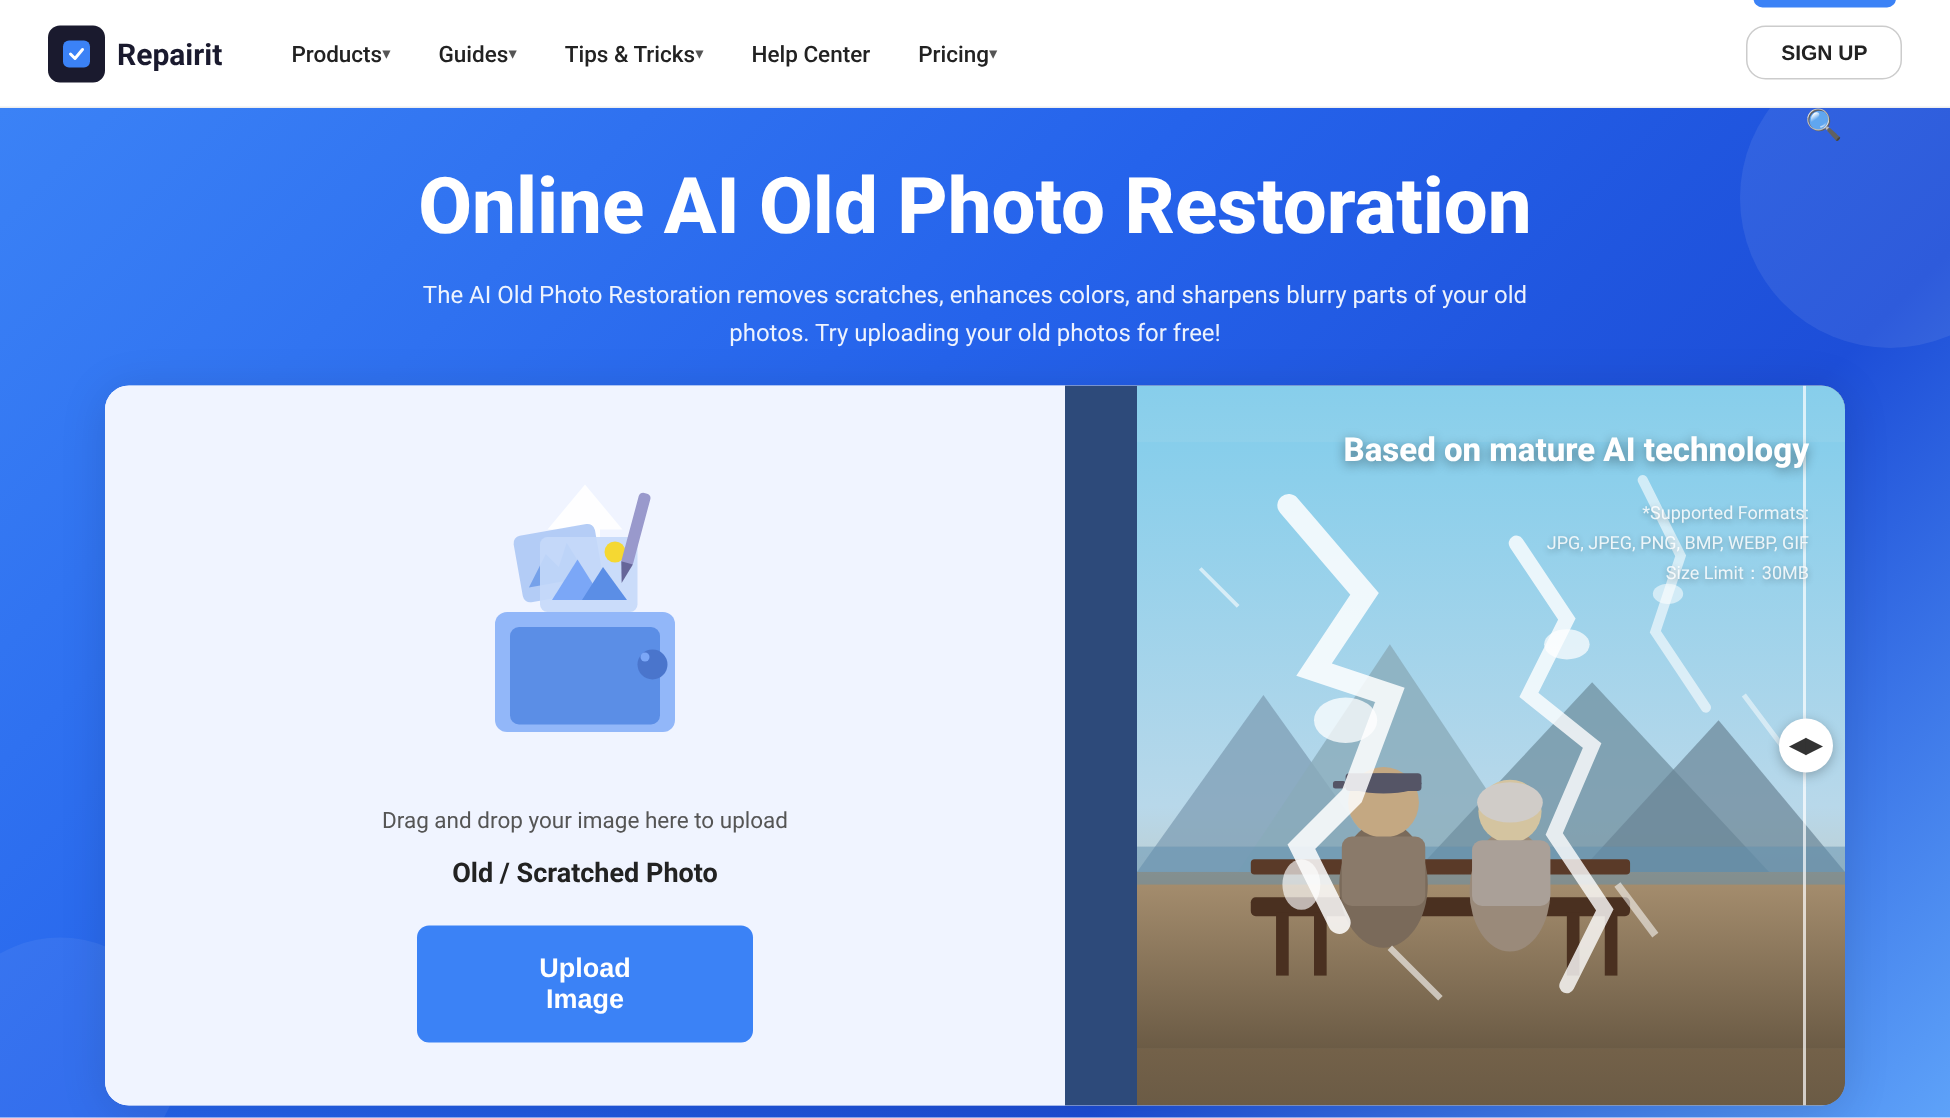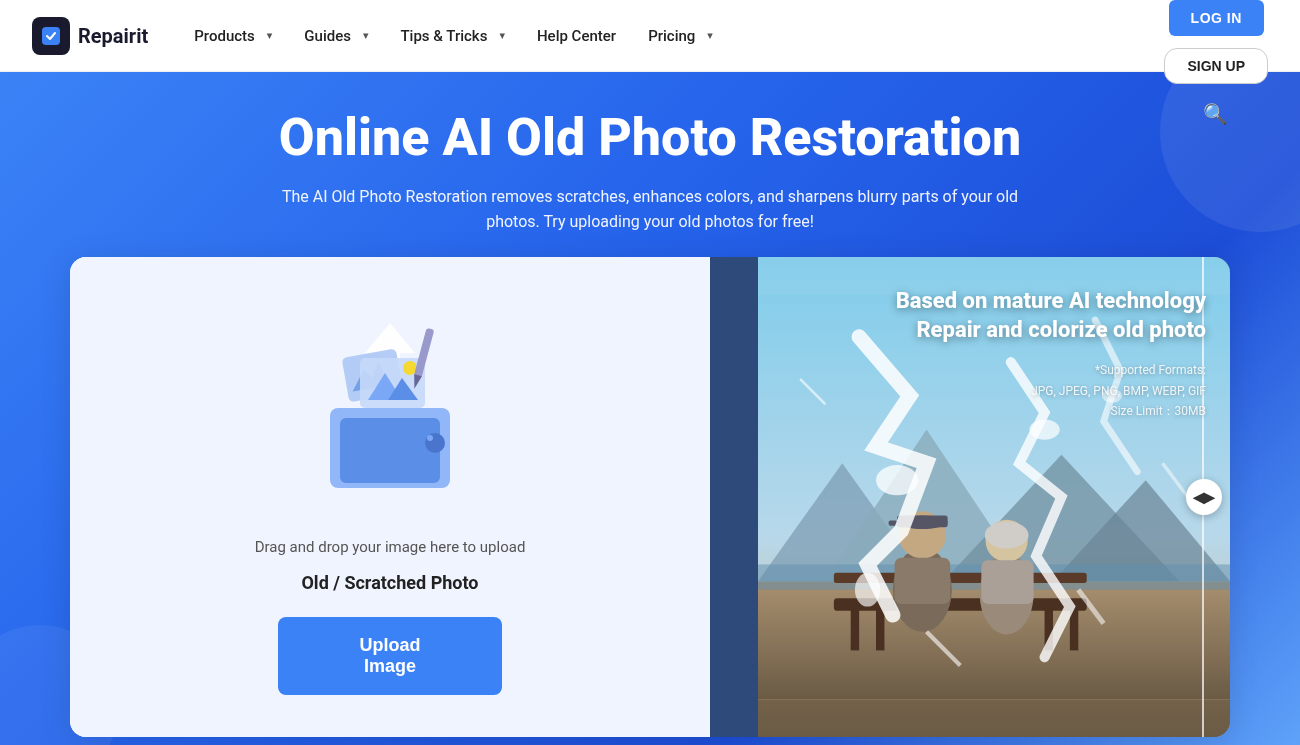--- a/index.html
+++ b/index.html
@@ -1,20 +1,21 @@
 <!DOCTYPE html>
 <html><head>
   <meta charset="utf-8">
   <style>
     * { margin: 0; padding: 0; box-sizing: border-box; }
     body { font-family: -apple-system, BlinkMacSystemFont, 'Segoe UI', Roboto, Arial, sans-serif; width: 1300px; height: 745px; overflow: hidden; background: #fff; }
 
     
     .header {
       display: flex;
+      align-items: center;
       padding: 0 32px;
       height: 72px;
       background: #fff;
       border-bottom: 1px solid #eee;
       position: relative;
       z-index: 10;
     }
     .logo-area {
       display: flex;
       align-items: center;
@@ -38,21 +39,21 @@
     }
     .nav {
       display: flex;
       align-items: center;
       gap: 4px;
       flex: 1;
     }
     .nav-item {
       display: flex;
       align-items: center;
-      gap: 12px;
+      gap: 0;
       padding: 8px 14px;
       font-size: 15px;
       font-weight: 500;
       color: #222;
       cursor: pointer;
       border-radius: 6px;
       white-space: nowrap;
     }
     .nav-chevron { font-size: 11px; color: #555; }
     .nav-actions {
@@ -417,21 +418,20 @@
             <path d="M480,200 L510,240" stroke="white" stroke-width="4" opacity="0.5"></path>
             <path d="M200,400 L240,440" stroke="white" stroke-width="5" opacity="0.6"></path>
             <path d="M380,350 L410,390" stroke="white" stroke-width="6" opacity="0.55"></path>
           </svg>
 
           <div class="divider-line"></div>
 
           <div class="preview-overlay-text">
             <div class="preview-overlay-title">
               <span>Based on mature AI technology</span><br>
-              <span>Repair and colorize old photo</span>
             </div>
             <div class="preview-overlay-supported">
               <span>*Supported Formats:</span><br>
               <span>JPG, JPEG, PNG, BMP, WEBP, GIF</span><br>
               <span>Size Limit：30MB</span>
             </div>
           </div>
 
           <div class="slider-handle">
             <span>◀▶</span>

